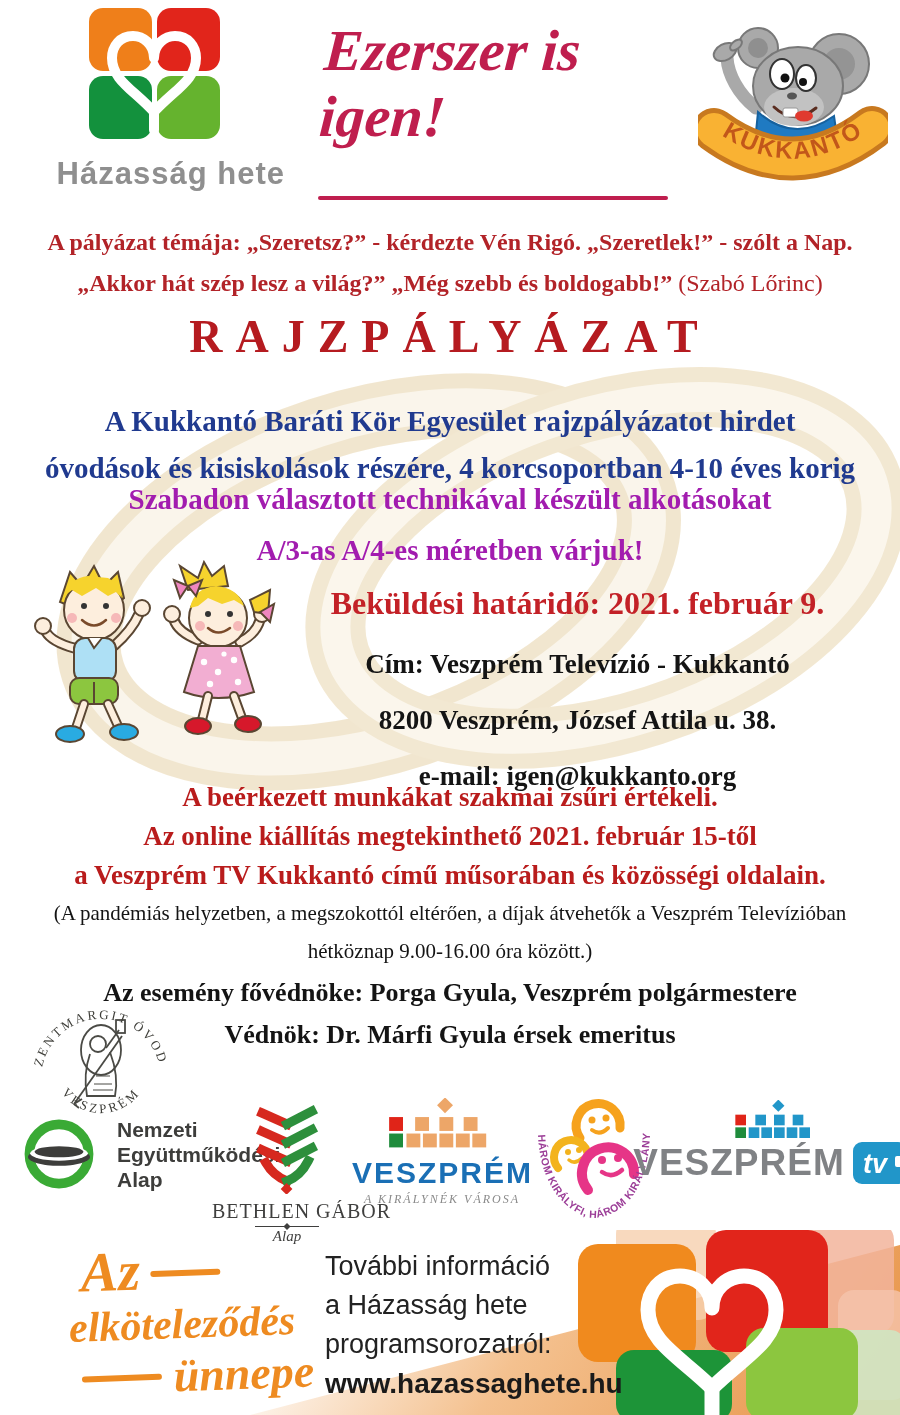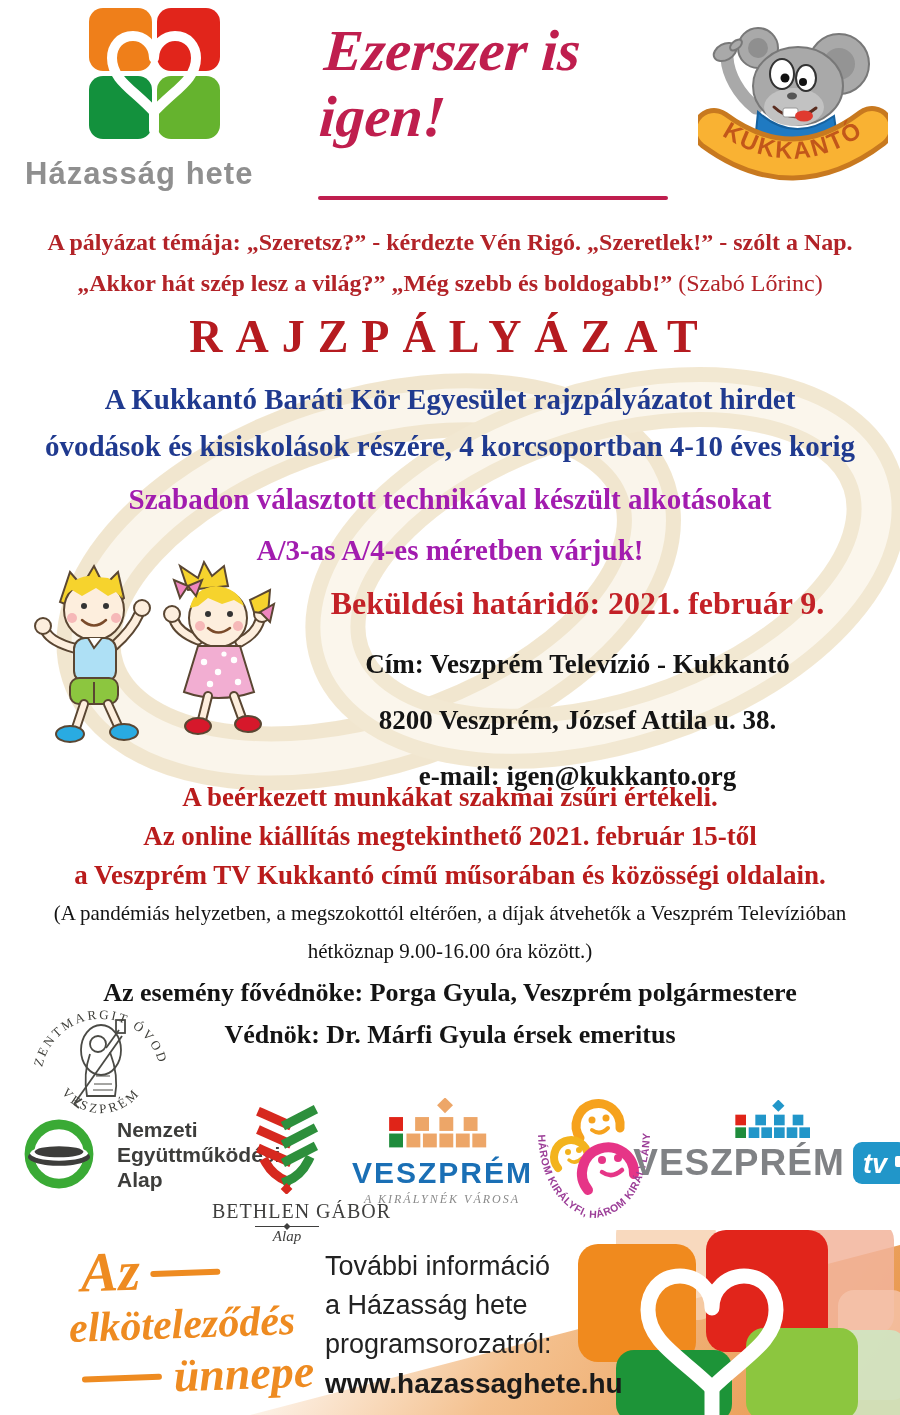--- a/index.html
+++ b/index.html
@@ -4,36 +4,36 @@
 <style>
   html,body{margin:0;padding:0;background:#fff;}
   .page{position:relative;width:900px;height:1415px;background:#ffffff;overflow:hidden;
         font-family:"Liberation Serif",serif;color:#141414;}
   .abs{position:absolute;}
   .ctr{text-align:center;}
 
   
   .brand-block{left:25px;top:8px;width:260px;}
   .brand-caption{margin-top:4px;font-family:"Liberation Sans",sans-serif;font-weight:bold;
-                 font-size:31px;color:#8f8f8f;text-align:left;letter-spacing:1px;}
+                 font-size:31px;color:#8f8f8f;text-align:right;letter-spacing:1px;}
   .slogan{left:322px;top:18px;width:360px;color:#bf1e4e;font-style:italic;font-weight:bold;
           font-size:58px;line-height:66px;transform:skewX(-4deg);}
   .slogan-underline{left:318px;top:196px;width:350px;height:4px;background:#bf1e4e;border-radius:2px;}
   .mascot{left:698px;top:12px;}
 
   
   .rings{left:40px;top:280px;opacity:.55;z-index:0;}
   .textlayer{z-index:5;}
 
   
   .quote{left:0;top:222px;width:900px;color:#b22328;font-weight:bold;font-size:24px;line-height:41px;}
   .quote .attr{font-weight:normal;}
   .title{left:0;top:310px;width:900px;color:#b51b20;font-weight:bold;font-size:46px;
          letter-spacing:13px;}
-  .intro{left:0;top:376px;width:900px;color:#203a8f;font-weight:bold;font-size:29px;line-height:47px;}
+  .intro{left:0;top:398px;width:900px;color:#203a8f;font-weight:bold;font-size:29px;line-height:47px;}
   .technique{left:0;top:474px;width:900px;color:#a21caf;font-weight:bold;font-size:29px;line-height:51px;}
   .deadline{left:255px;top:585px;width:645px;color:#c32127;font-weight:bold;font-size:32px;}
   .contact{left:255px;top:636px;width:645px;color:#141414;font-weight:bold;font-size:27px;line-height:56px;}
   .jury{left:0;top:778px;width:900px;color:#b91c1c;font-weight:bold;font-size:27px;line-height:39px;}
   .pandemic{left:0;top:894px;width:900px;color:#141414;font-weight:normal;font-size:21px;line-height:38px;}
   .patrons{left:0;top:972px;width:900px;color:#141414;font-weight:bold;font-size:26px;line-height:42px;}
 
   .children{left:12px;top:556px;z-index:4;}
   .seal{left:26px;top:986px;z-index:4;}
 

